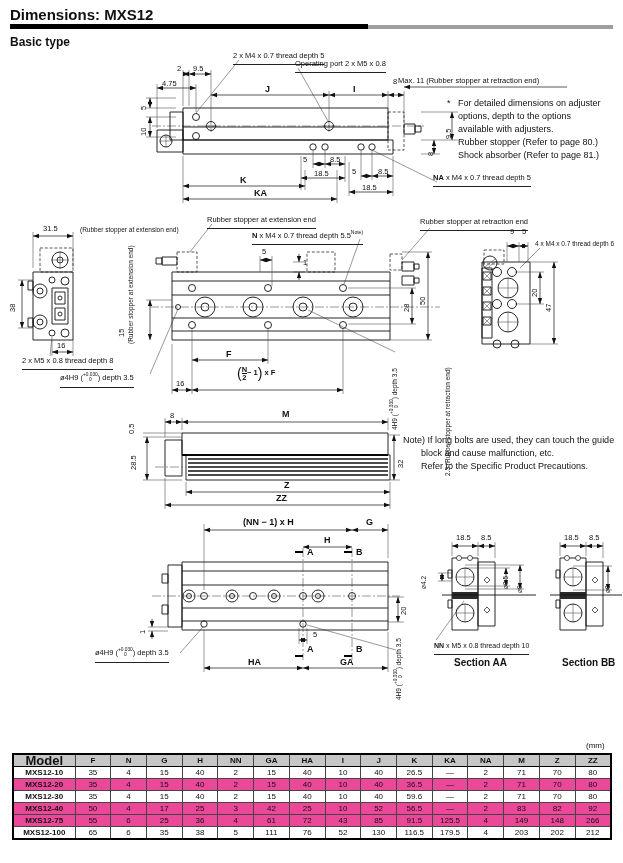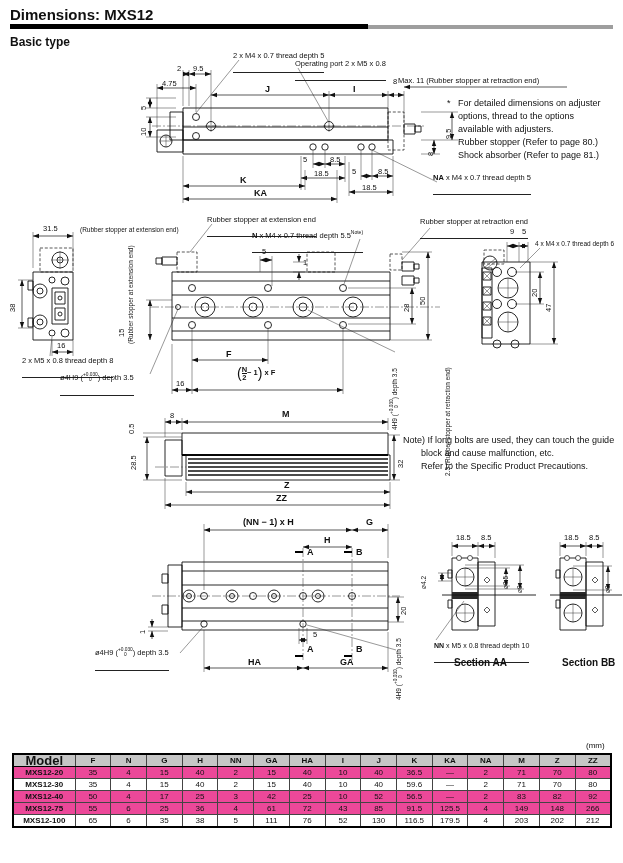--- a/index.html
+++ b/index.html
@@ -3,21 +3,21 @@
 <meta charset="utf-8">
 <style>
   html,body{margin:0;padding:0;background:#f2f2f2}
   .page{position:relative;width:623px;height:863px;background:#fff;
         font-family:"Liberation Sans",sans-serif;color:#111;overflow:hidden}
   .art{position:absolute;left:0;top:0}
   .lbl{position:absolute;font-size:7.5px;line-height:9px;color:#111;white-space:nowrap}
   .dim{font-weight:bold;font-size:9px}
   .note{font-size:9px;line-height:13px}
   .sm{font-size:6.5px}
-  .u{border-bottom:0.8px solid #222;padding-bottom:12px}
+  .u{border-bottom:0.8px solid #222;padding-bottom:4px}
   .v{transform-origin:0 0;transform:rotate(-90deg)}
   .cap{font-weight:bold;font-size:10px}
   .sup{font-size:5px;vertical-align:4px}
   .tol{display:inline-block;vertical-align:-1px;font-size:4.8px;line-height:4.8px;text-align:center}
   .tol span{display:block}
   .frac{display:inline-block;vertical-align:middle;font-size:7.5px;font-weight:bold;line-height:7px;text-align:center}
   .frac .dn{border-top:0.8px solid #111;display:block}
   .par{font-size:14px;font-weight:normal;vertical-align:middle}
   .ttl{position:absolute;left:10px;top:6px;font-size:15px;font-weight:bold}
   .bar-b{position:absolute;left:10px;top:24px;width:358px;height:5px;background:#000}
@@ -450,21 +450,21 @@
     <span class="lbl" style="left:314px;top:169px">18.5</span>
     <span class="lbl" style="left:352px;top:167px">5</span>
     <span class="lbl" style="left:378px;top:167px">8.5</span>
     <span class="lbl" style="left:362px;top:183px">18.5</span>
     <span class="lbl dim" style="left:240px;top:176px">K</span>
     <span class="lbl dim" style="left:254px;top:189px">KA</span>
     <span class="lbl u" style="left:433px;top:173px"><b>NA</b><span> x M4 x 0.7 thread depth 5</span></span>
 
     <span class="lbl note" style="left:447px;top:97px">*</span>
     <span class="lbl note" style="left:458px;top:97px">For detailed dimensions on adjuster</span>
-    <span class="lbl note" style="left:458px;top:110px">options, thread to the options</span>
+    <span class="lbl note" style="left:458px;top:110px">options, depth to the options</span>
     <span class="lbl note" style="left:458px;top:123px">available with adjusters.</span>
     <span class="lbl note" style="left:458px;top:136px">Rubber stopper (Refer to page 80.)</span>
     <span class="lbl note" style="left:458px;top:149px">Shock absorber (Refer to page 81.)</span>
 
     <span class="lbl" style="left:43px;top:224px">31.5</span>
     <span class="lbl sm" style="left:80px;top:225px">(Rubber stopper at extension end)</span>
     <span class="lbl v" style="left:8px;top:312px">38</span>
     <span class="lbl" style="left:57px;top:341px">16</span>
     <span class="lbl u" style="left:22px;top:356px">2 x M5 x 0.8 thread depth 8</span>
     <span class="lbl u" style="left:60px;top:373px"><span>ø4H9 (</span><span class="tol"><span>+0.030</span><span>0</span></span><span>) depth 3.5</span></span>
@@ -565,20 +565,38 @@
         <th>J</th>
         <th>K</th>
         <th>KA</th>
         <th>NA</th>
         <th>M</th>
         <th>Z</th>
         <th>ZZ</th>
       </tr>
     </thead>
     <tbody id="tbody">
+        <tr>
+          <th>MXS12-10</th>
+          <td>35</td>
+          <td>4</td>
+          <td>15</td>
+          <td>40</td>
+          <td>2</td>
+          <td>15</td>
+          <td>40</td>
+          <td>10</td>
+          <td>40</td>
+          <td>26.5</td>
+          <td>—</td>
+          <td>2</td>
+          <td>71</td>
+          <td>70</td>
+          <td>80</td>
+        </tr>
         <tr class="alt">
           <th>MXS12-20</th>
           <td>35</td>
           <td>4</td>
           <td>15</td>
           <td>40</td>
           <td>2</td>
           <td>15</td>
           <td>40</td>
           <td>10</td>

